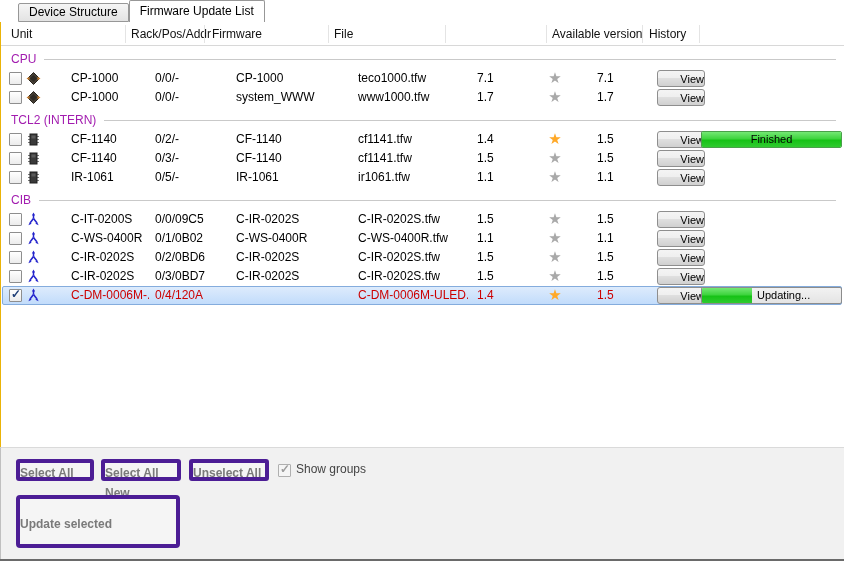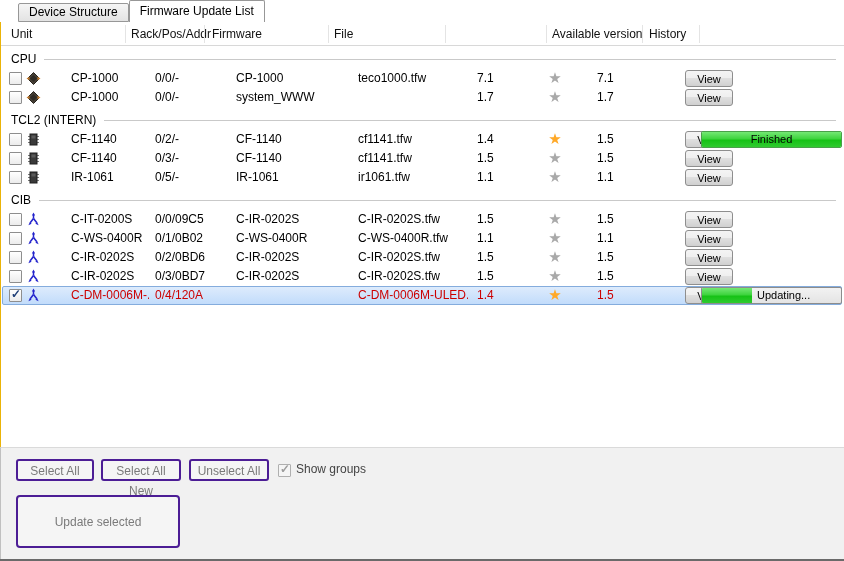--- a/index.html
+++ b/index.html
@@ -19,21 +19,21 @@
   .tab.active { height:22px; line-height:20px; background:#fff; border-bottom:none; z-index:2; }
 
   
   .content { position:absolute; left:0; top:22px; width:844px; height:425px;
              background:#fff; border-left:1px solid #eab308; }
   .thead { position:relative; height:24px; border-bottom:1px solid #d8d8d8; }
   .thead .col { position:absolute; top:0; line-height:24px; font-size:12px; color:#111; white-space:nowrap; }
   .thead .sep { position:absolute; top:3px; width:1px; height:18px; background:#e4e4e4; }
 
   .group-hdr { height:23px; padding:7px 8px 0 10px; display:flex; }
-  .group-label { font-size:12px; line-height:13px; color:#000000; white-space:nowrap;text-align:center; }
+  .group-label { font-size:12px; line-height:13px; color:#a21caf; white-space:nowrap;text-align:center; }
   .group-line { flex:1; height:1px; background:#c9c9c9; margin:6px 0 0 8px; }
 
   .row { height:19px; position:relative; font-size:12px; }
   .row.selected::before { content:""; position:absolute; left:1px; right:2px; top:0; bottom:0;
          background:linear-gradient(#ddebfc,#c2dcfb); border:1px solid #84acdd; border-radius:2px; }
   .row .cell { position:absolute; top:0; line-height:19px; white-space:nowrap; overflow:hidden;
                color:#000; z-index:1;margin-left:24px; }
   .row.red .cell { color:#cc0000; }
   .c-unit { left:46px; width:78px; }
   .c-rack { left:130px; width:72px; }
@@ -45,40 +45,40 @@
   .cb { position:absolute; left:8px; top:3px; width:13px; height:13px; z-index:1;
         border:1px solid #8e8e8e; border-radius:1px; background:linear-gradient(#fff,#ececec); }
   .cb.checked::after { content:"\2713"; position:absolute; left:1px; top:-3px;
         font-size:12px; font-weight:bold; color:#1f3f77; }
 
   .icon { position:absolute; left:25px; top:2px; width:15px; height:15px; z-index:1; }
   .star { position:absolute; left:545px; top:0; width:18px; font-size:15px; line-height:18px;
           z-index:1; text-align:center; }
   .star.gray { color:#a9a9a9; } .star.orange { color:#ffa928; }
 
-  .view-btn { position:absolute; left:684px; top:1px; width:48px; height:17px; z-index:1;
+  .view-btn { position:absolute; left:656px; top:1px; width:48px; height:17px; z-index:1;
         border:1px solid #8e8e8e; border-radius:3px; color:#000;
         background:linear-gradient(#f4f4f4 0%,#efefef 45%,#dfdfdf 50%,#d0d0d0 100%);
-        font-size:11px; line-height:14px; text-align:center; padding:0; }
+        font-size:11px; line-height:14px; text-align:right; padding:0; }
 
   .prog { position:absolute; left:700px; top:1px; width:141px; height:17px; z-index:1;
         border:1px solid #8c8c8c; border-radius:2px; overflow:hidden;
         background:linear-gradient(#f2f2f2,#e4e4e4); }
   .prog.finished { border-color:#49a049; }
   .prog .fill { height:100%;
         background:linear-gradient(#74e874 0%,#3ed43e 45%,#16c216 55%,#2fcb2f 100%); }
   .prog .label { position:absolute; top:0; left:0; right:0; text-align:center;
         font-size:11px; line-height:15px; color:#000; white-space:nowrap;border-radius:6px; }
   .prog.updating .label { right:auto; text-align:left; }
 
   
   .footer { position:absolute; left:0; top:447px; width:844px; height:112px;
         background:#f1f1f1; border-top:1px solid #dadada; border-left:1px solid #c0c0c0; }
-  .fbtn { position:absolute; border:2px solid #4c1d95; border-radius:3px;
-        background:#f5f5f5; color:#7a7a7a; font-size:12px; text-align:center; }
+  .fbtn { position:absolute; border:4px solid #4c1d95; border-radius:3px;
+        background:#f5f5f5; color:#7a7a7a; font-size:12px; text-align:left;font-weight:bold; }
   .b-sa  { left:15px;  top:11px; width:78px; height:22px; line-height:20px; }
   .b-san { left:100px; top:11px; width:80px; height:22px; line-height:20px; }
   .b-ua  { left:188px; top:11px; width:80px; height:22px; line-height:20px; }
   .b-us  { left:15px;  top:47px; width:164px; height:53px; line-height:51px; border-radius:4px; }
   .fcheck { position:absolute; left:277px; top:16px; width:13px; height:13px;
         border:1px solid #afafaf; border-radius:1px; background:#f5f5f5; }
   .fcheck::after { content:"\2713"; position:absolute; left:1px; top:-3px;
         font-size:12px; font-weight:bold; color:#9c9c9c; }
   .fcheck-label { position:absolute; left:295px; top:14px; font-size:12px; color:#444; }
 </style>
@@ -137,20 +137,21 @@
     <span class="cb"></span>
     <span class="icon"><svg width="15" height="15" viewBox="0 0 15 15">
               <polygon points="7.5,1.5 13.5,7.5 7.5,13.5 1.5,7.5" fill="#463f35" stroke="#26221c"></polygon>
               <polygon points="7.5,4 11,7.5 7.5,11 4,7.5" fill="#2e2a24"></polygon>
               <polygon points="0.5,7.5 3.5,5.8 3.5,9.2" fill="#c97e2f"></polygon>
               <polygon points="14.5,7.5 11.5,5.8 11.5,9.2" fill="#c97e2f"></polygon>
             </svg></span>
     <span class="cell c-unit">CP-1000</span>
     <span class="cell c-rack">0/0/-</span>
     <span class="cell c-fw">system_WWW</span>
+    <span class="cell c-file">www1000.tfw</span>
     <span class="cell c-cur">1.7</span>
     <span class="star gray">★</span>
     <span class="cell c-avail">1.7</span>
     <button class="view-btn">View</button>
 
   </div>
 
   <div class="group-hdr">
     <span class="group-label">TCL2 (INTERN)</span>
     <span class="group-line"></span>

